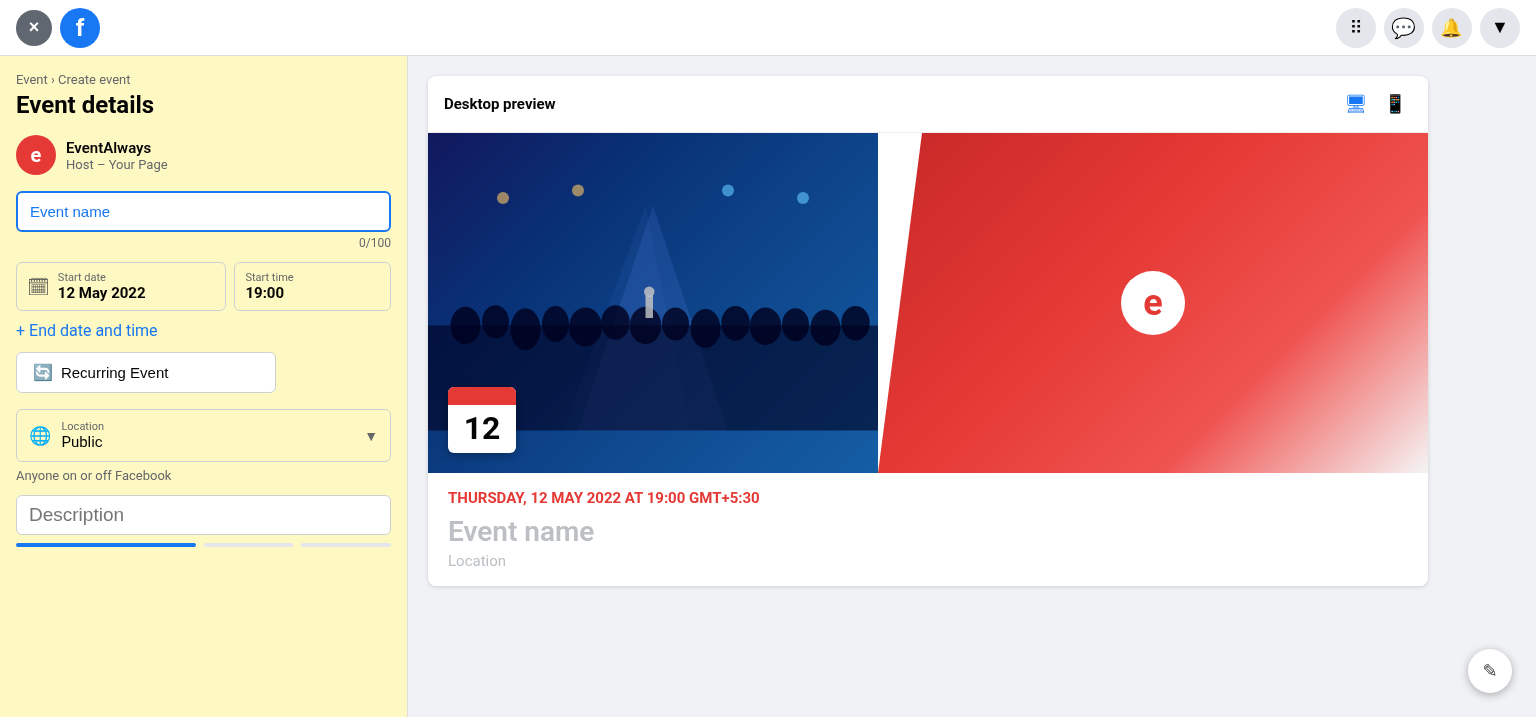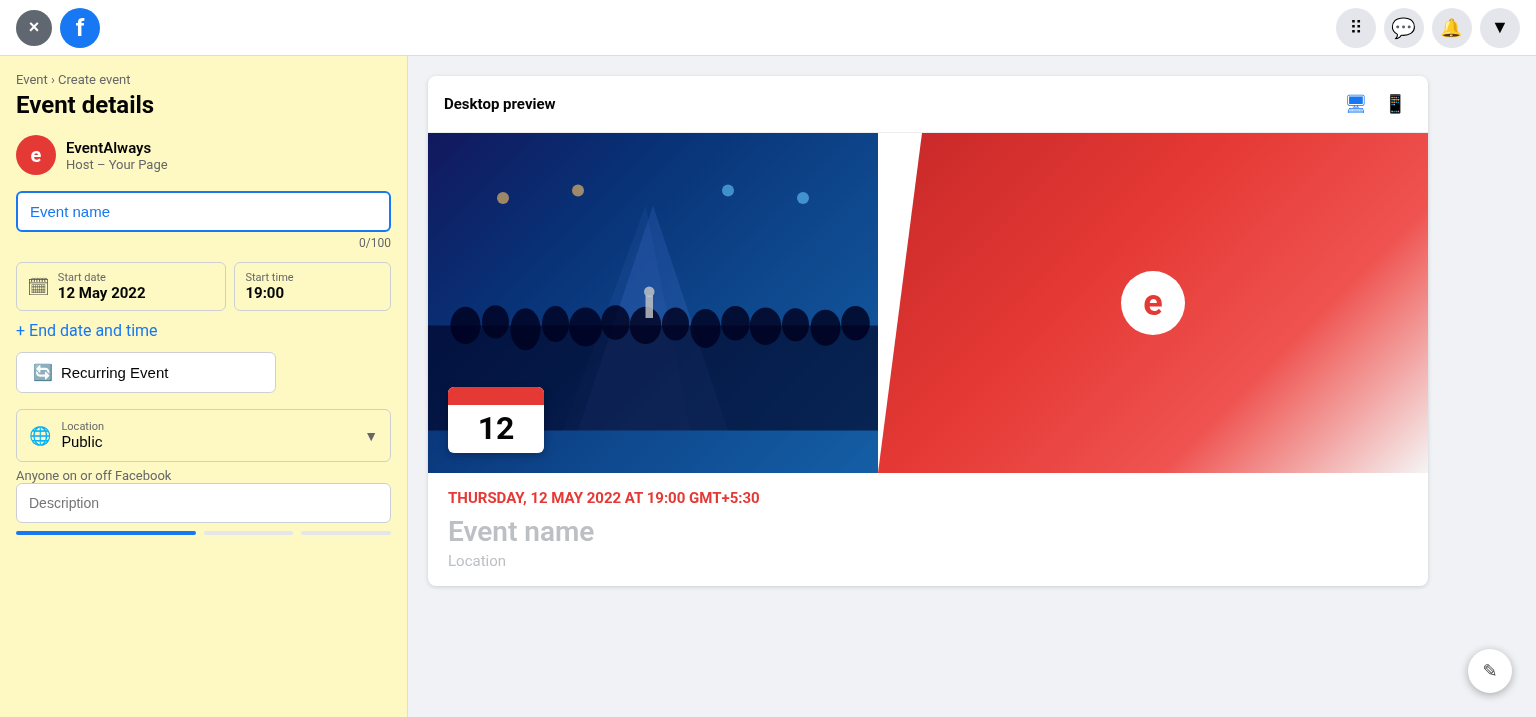--- a/index.html
+++ b/index.html
@@ -81,25 +81,25 @@
     .recurring-icon { font-size: 16px; }
 
     .privacy-field {
       border: 1px solid #ccd0d5; border-radius: 6px; padding: 10px 12px;
       display: flex; align-items: center; gap: 10px; cursor: pointer; margin-bottom: 6px;
     }
     .privacy-icon { font-size: 18px; color: #444; }
     .privacy-label { font-size: 11px; color: #65676b; }
     .privacy-value { font-size: 15px; color: #050505; }
     .privacy-arrow { margin-left: auto; color: #65676b; font-size: 14px; }
-    .privacy-note { font-size: 13px; color: #65676b; margin-bottom: 0; }
+    .privacy-note { font-size: 13px; color: #65676b; margin-bottom: 12px; }
 
     .description-input {
       width: 100%; border: 1px solid #ccd0d5; border-radius: 6px; padding: 10px 12px;
-      font-size: 14px; color: #65676b; height: 40px; overflow: hidden;
+      font-size: 19px; color: #65676b; height: 40px; overflow: hidden;
     }
 
     .progress-bar-row { display: flex; gap: 8px; padding: 8px 0; }
     .progress-segment { height: 4px; border-radius: 4px; flex: 1; }
 
     
     .bottom-buttons {
       padding: 12px 16px; border-top: 1px solid #ddd; display: flex; gap: 8px; background: #fff;
     }
     .btn-back {
@@ -158,21 +158,21 @@
       font-size: 36px; font-weight: bold; color: #e53935;
     }
     .brand-text { color: #fff; }
     .brand-name { font-size: 36px; font-weight: 300; line-height: 1.1; }
     .brand-sub { font-size: 22px; font-weight: 300; }
 
     
     .date-overlay {
       position: absolute; bottom: 20px; left: 20px;
       background: #fff; border-radius: 6px; overflow: hidden; box-shadow: 0 2px 8px rgba(0,0,0,0.3);
-      width: 96px;
+      width: 68px;
     }
     .date-overlay-header { background: #e53935; height: 18px; }
     .date-overlay-number {
       text-align: center; font-size: 32px; font-weight: 700; color: #050505;
       padding: 4px 0 6px;
     }
 
     
     .event-info { padding: 16px 20px; }
     .event-date-line { color: #e53935; font-size: 15px; font-weight: 700; text-transform: uppercase; margin-bottom: 8px; }

